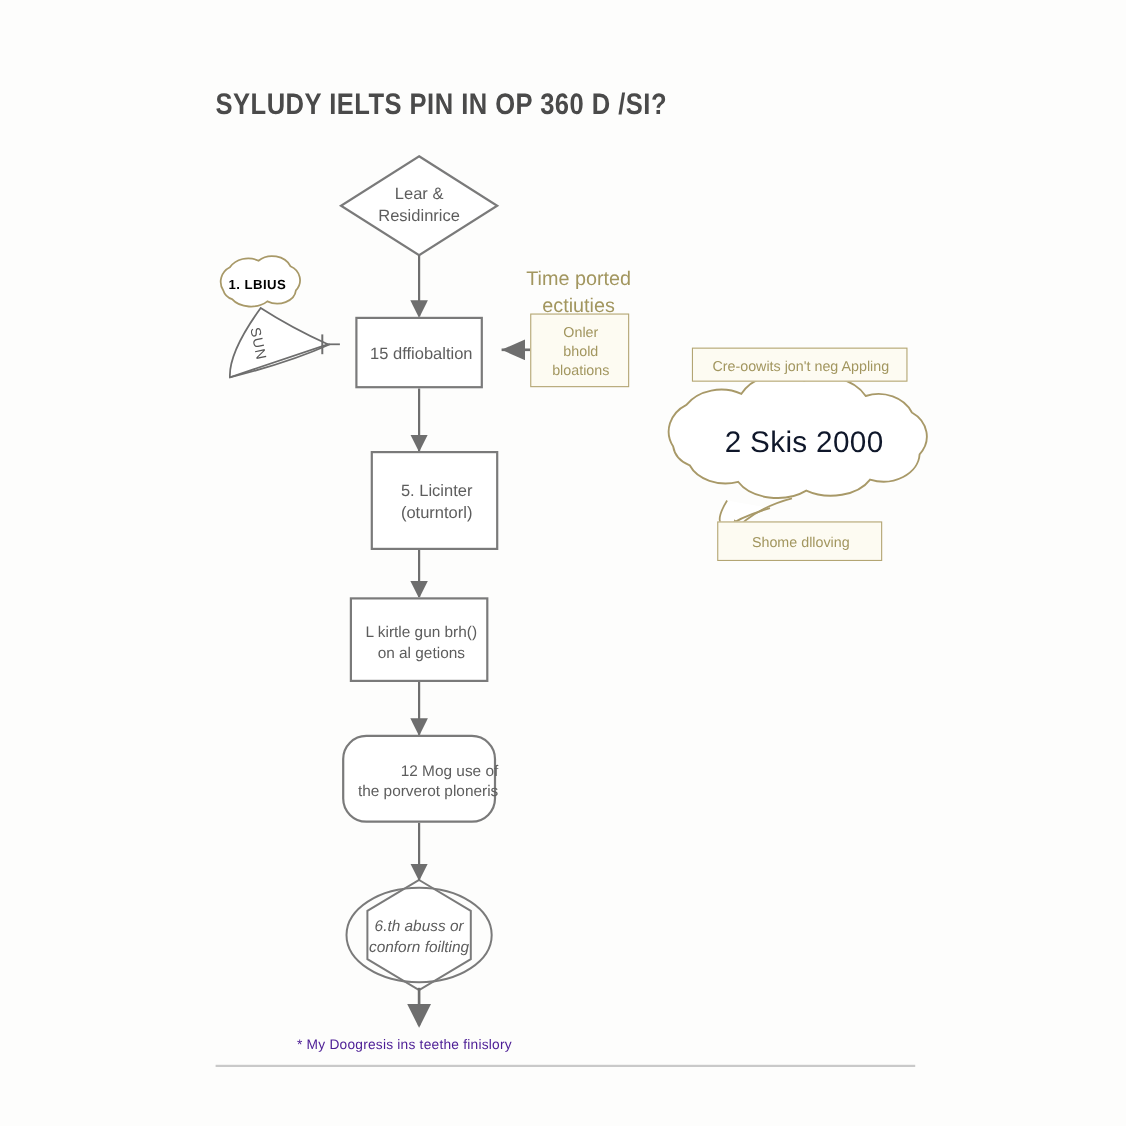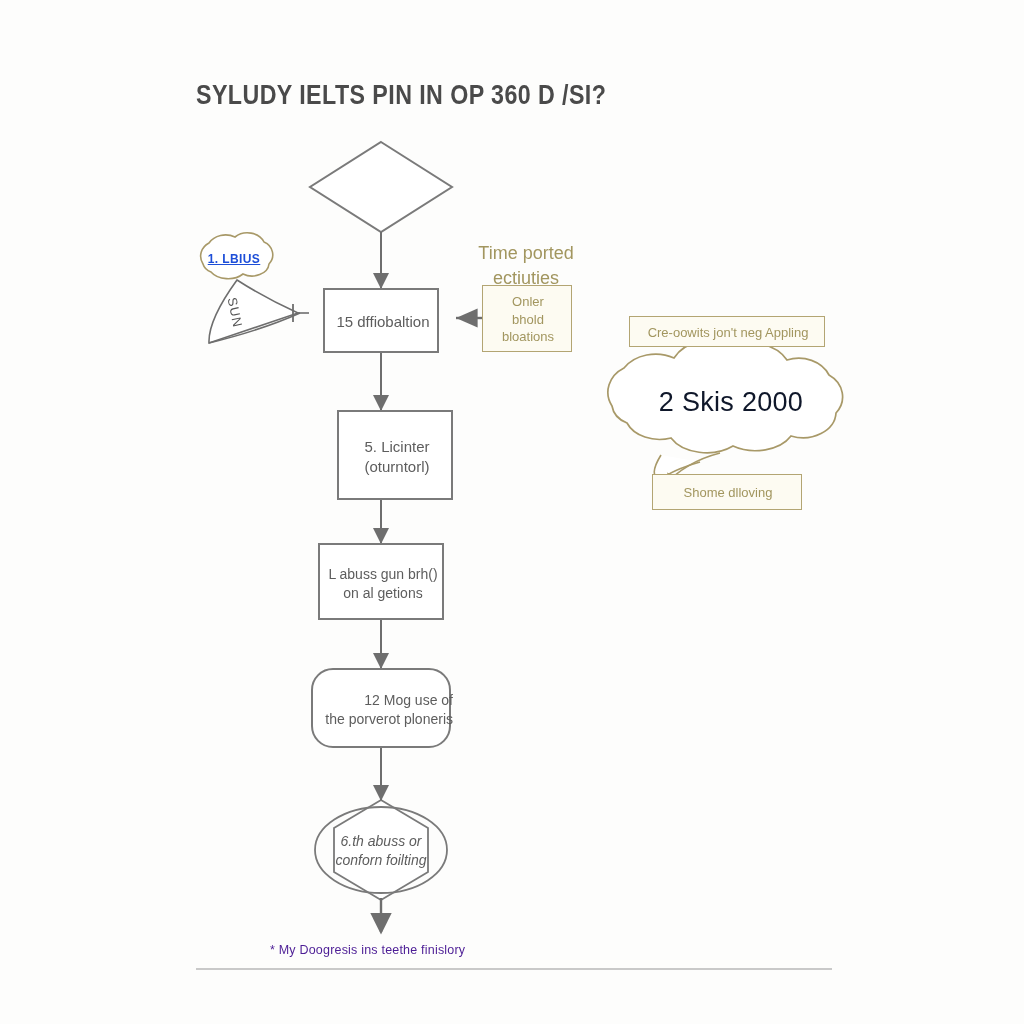--- a/index.html
+++ b/index.html
@@ -99,25 +99,24 @@
     position: absolute;
     left: 196px;
     top: 968px;
     width: 636px;
     height: 2px;
     background: #c9c9c9;
   }
 
   .cloud-label-small {
     position: absolute;
-    color: #1d4ed8;
+    color: #000000;
     font-size: 12px;
     font-weight: bold;
     letter-spacing: 0.4px;
-    text-decoration: underline;
   }
 
   .cloud-label-big {
     position: absolute;
     color: #0f172a;
     font-size: 27px;
     letter-spacing: 0.3px;
   }
 
   .sun-label {
@@ -192,37 +191,41 @@
              a33,26 0 0 1 -45,23
              a40,27 0 0 1 -58,10
              a40,27 0 0 1 -62,-8
              a35,26 0 0 1 -44,-15
              a27,22 0 0 1 -15,-17 z" fill="#ffffff" stroke="#a89968" stroke-width="1.7"></path>
 
     <path d="M661,455 Q648,476 660,480 Q672,470 700,462" fill="#ffffff" stroke="#a89968" stroke-width="1.6"></path>
     <path d="M720,453 Q685,462 664,486" fill="none" stroke="#a89968" stroke-width="1.6" marker-end="url(#arrowTan)"></path>
   </svg>
 
+  <div class="node-text grey-node-text" style="left:311px; top:155px; width:140px; height:64px; flex-direction:column;">
+    <span>Lear &amp;</span>
+    <span>Residinrice</span>
+  </div>
 
   <div class="rbox" style="left:323px; top:288px; width:116px; height:65px;">
     <div class="node-text grey-node-text" style="left:0; top:0; width:116px; height:65px; flex-direction:column;">
       <span>15 dffiobaltion</span>
     </div>
   </div>
 
   <div class="rbox" style="left:337px; top:410px; width:116px; height:90px;">
     <div class="node-text grey-node-text" style="left:0; top:0; width:116px; height:90px; flex-direction:column;">
       <span>5. Licinter</span>
       <span>(oturntorl)</span>
     </div>
   </div>
 
   <div class="rbox" style="left:318px; top:543px; width:126px; height:77px;">
     <div class="node-text grey-node-text" style="left:0; top:0; width:126px; height:77px; flex-direction:column; font-size:14px;">
-      <span>L abuss gun brh()</span>
+      <span>L kirtle gun brh()</span>
       <span>on al getions</span>
     </div>
   </div>
 
   <div class="rbox" style="left:311px; top:668px; width:140px; height:80px; border-radius:22px;">
     <div class="node-text grey-node-text" style="left:0; top:0; width:140px; height:80px; flex-direction:column; font-size:14px;align-items:flex-end;">
       <span>12 Mog use of</span>
       <span>the porverot ploneris</span>
     </div>
   </div>

